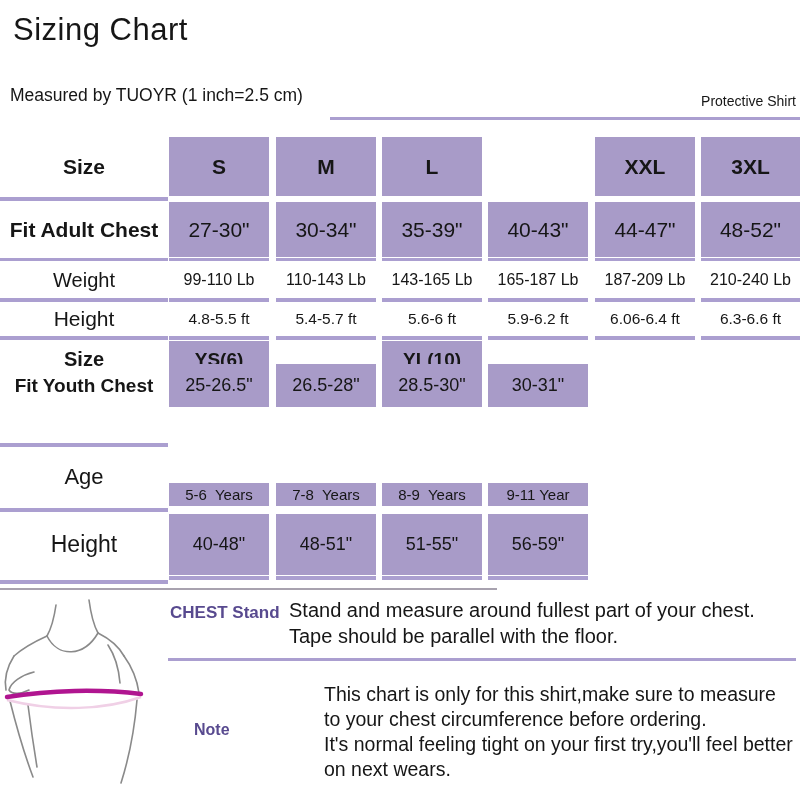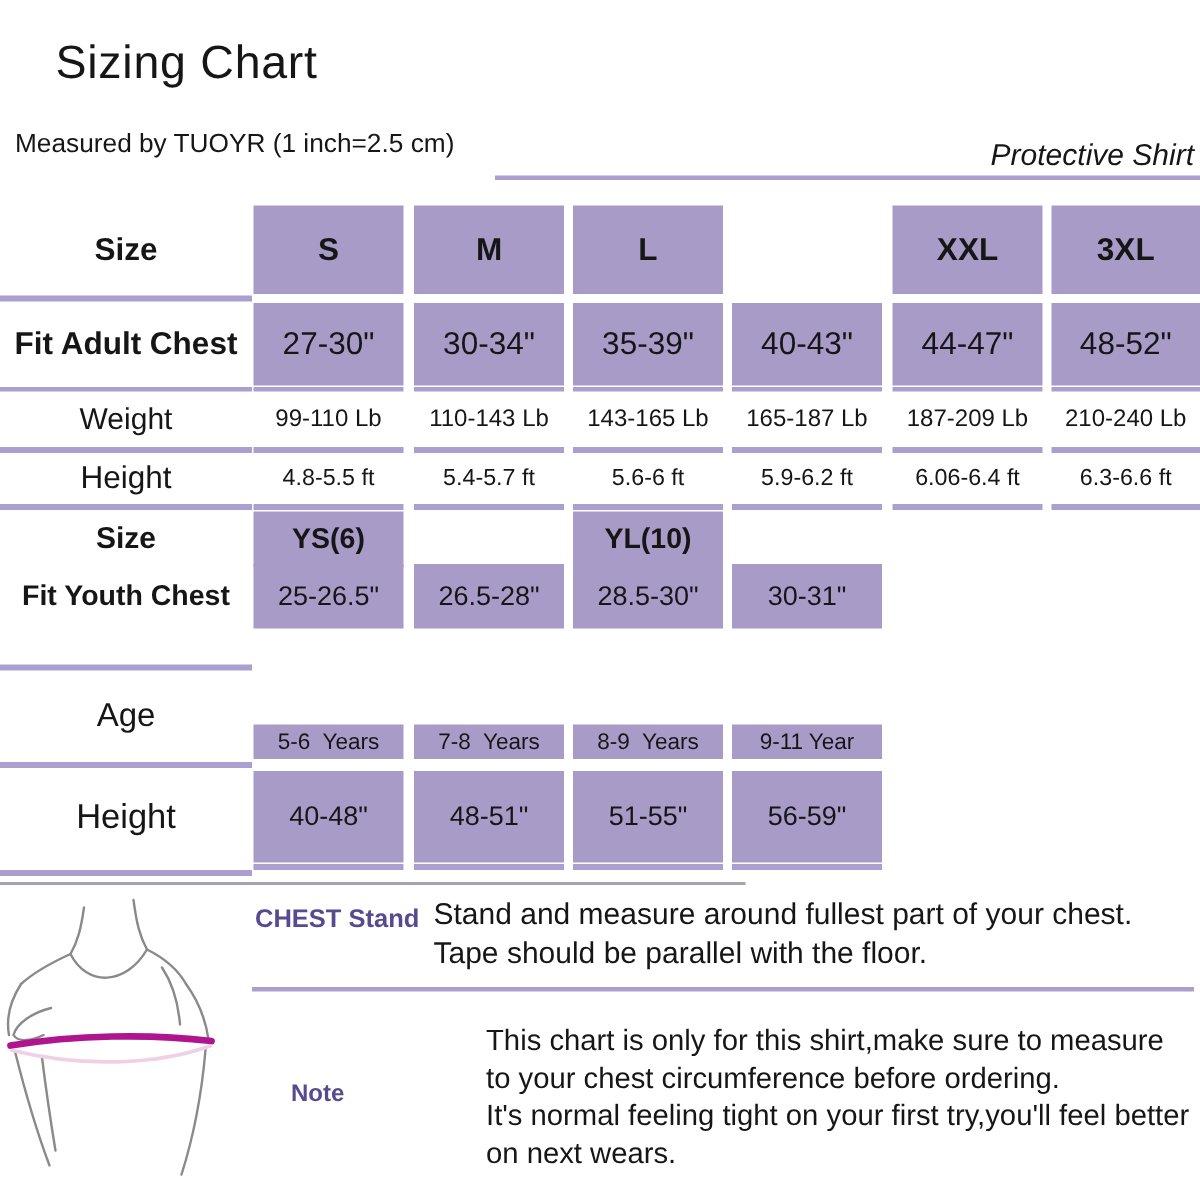--- a/index.html
+++ b/index.html
@@ -1,22 +1,22 @@
 <!DOCTYPE html>
 <html style="--cell-purple: #a89bc8; --line-purple: #ab9fd0; --accent-purple: #584a8f; --tape-magenta: #b01590;"><head>
 <meta charset="utf-8">
 <style>
   html,body{margin:0;padding:0;background:#fff;}
   #page{position:relative;width:800px;height:800px;background:#fff;overflow:hidden;
         font-family:"Liberation Sans","DejaVu Sans",sans-serif;color:#161616;}
 
   .abs{position:absolute;}
-  .title{left:13px;top:24px;font-size:31px;letter-spacing:.5px;margin-left:24px;}
+  .title{left:13px;top:12px;font-size:31px;letter-spacing:.5px;}
   .subtitle{left:10px;top:85px;font-size:17.5px;}
-  .product{top:93px;right:4px;font-size:20px;font-style:italic;}
+  .product{top:93px;right:4px;font-size:14px;}
   .topline{left:330px;top:117px;width:470px;height:3px;background:var(--line-purple);}
 
   
   .row{position:absolute;left:0;width:800px;}
   .cell{position:absolute;top:0;bottom:0;display:flex;align-items:center;justify-content:center;white-space:pre;}
   .lab{left:0;width:168px;}
   .c1{left:169px;width:100px;}
   .c2{left:276px;width:100px;}
   .c3{left:382px;width:100px;}
   .c4{left:488px;width:100px;}
@@ -26,21 +26,21 @@
   .b{font-weight:bold;}
 
   .r-asize{top:137px;height:59px;font-size:21px;}
   .r-achest{top:202px;height:55px;font-size:21px;}
   .r-weight{top:262px;height:36px;font-size:20px;}
   .r-weight .val{font-size:16px;}
   .r-aheight{top:302px;height:34px;font-size:21px;}
   .r-aheight .val{font-size:15.5px;}
   .r-ysize{top:341px;height:37px;font-size:20px;}
   .r-ysize .pc{font-size:19px;}
-  .r-ychest{top:376px;height:43px;font-size:19px;}
+  .r-ychest{top:364px;height:43px;font-size:19px;}
   .r-ychest .pc{font-size:18px;}
   .r-age{top:447px;height:59px;font-size:22px;}
   .r-age .pc{font-size:15px;margin-top:36px;}
   .r-yheight{top:514px;height:61px;font-size:23px;}
   .r-yheight .pc{font-size:18px;}
 
   .hseg{position:absolute;height:4px;background:var(--line-purple);}
   .hl-a{top:258px;height:3px;}
   .hl-b{top:298px;}
   .hl-c{top:336px;}

